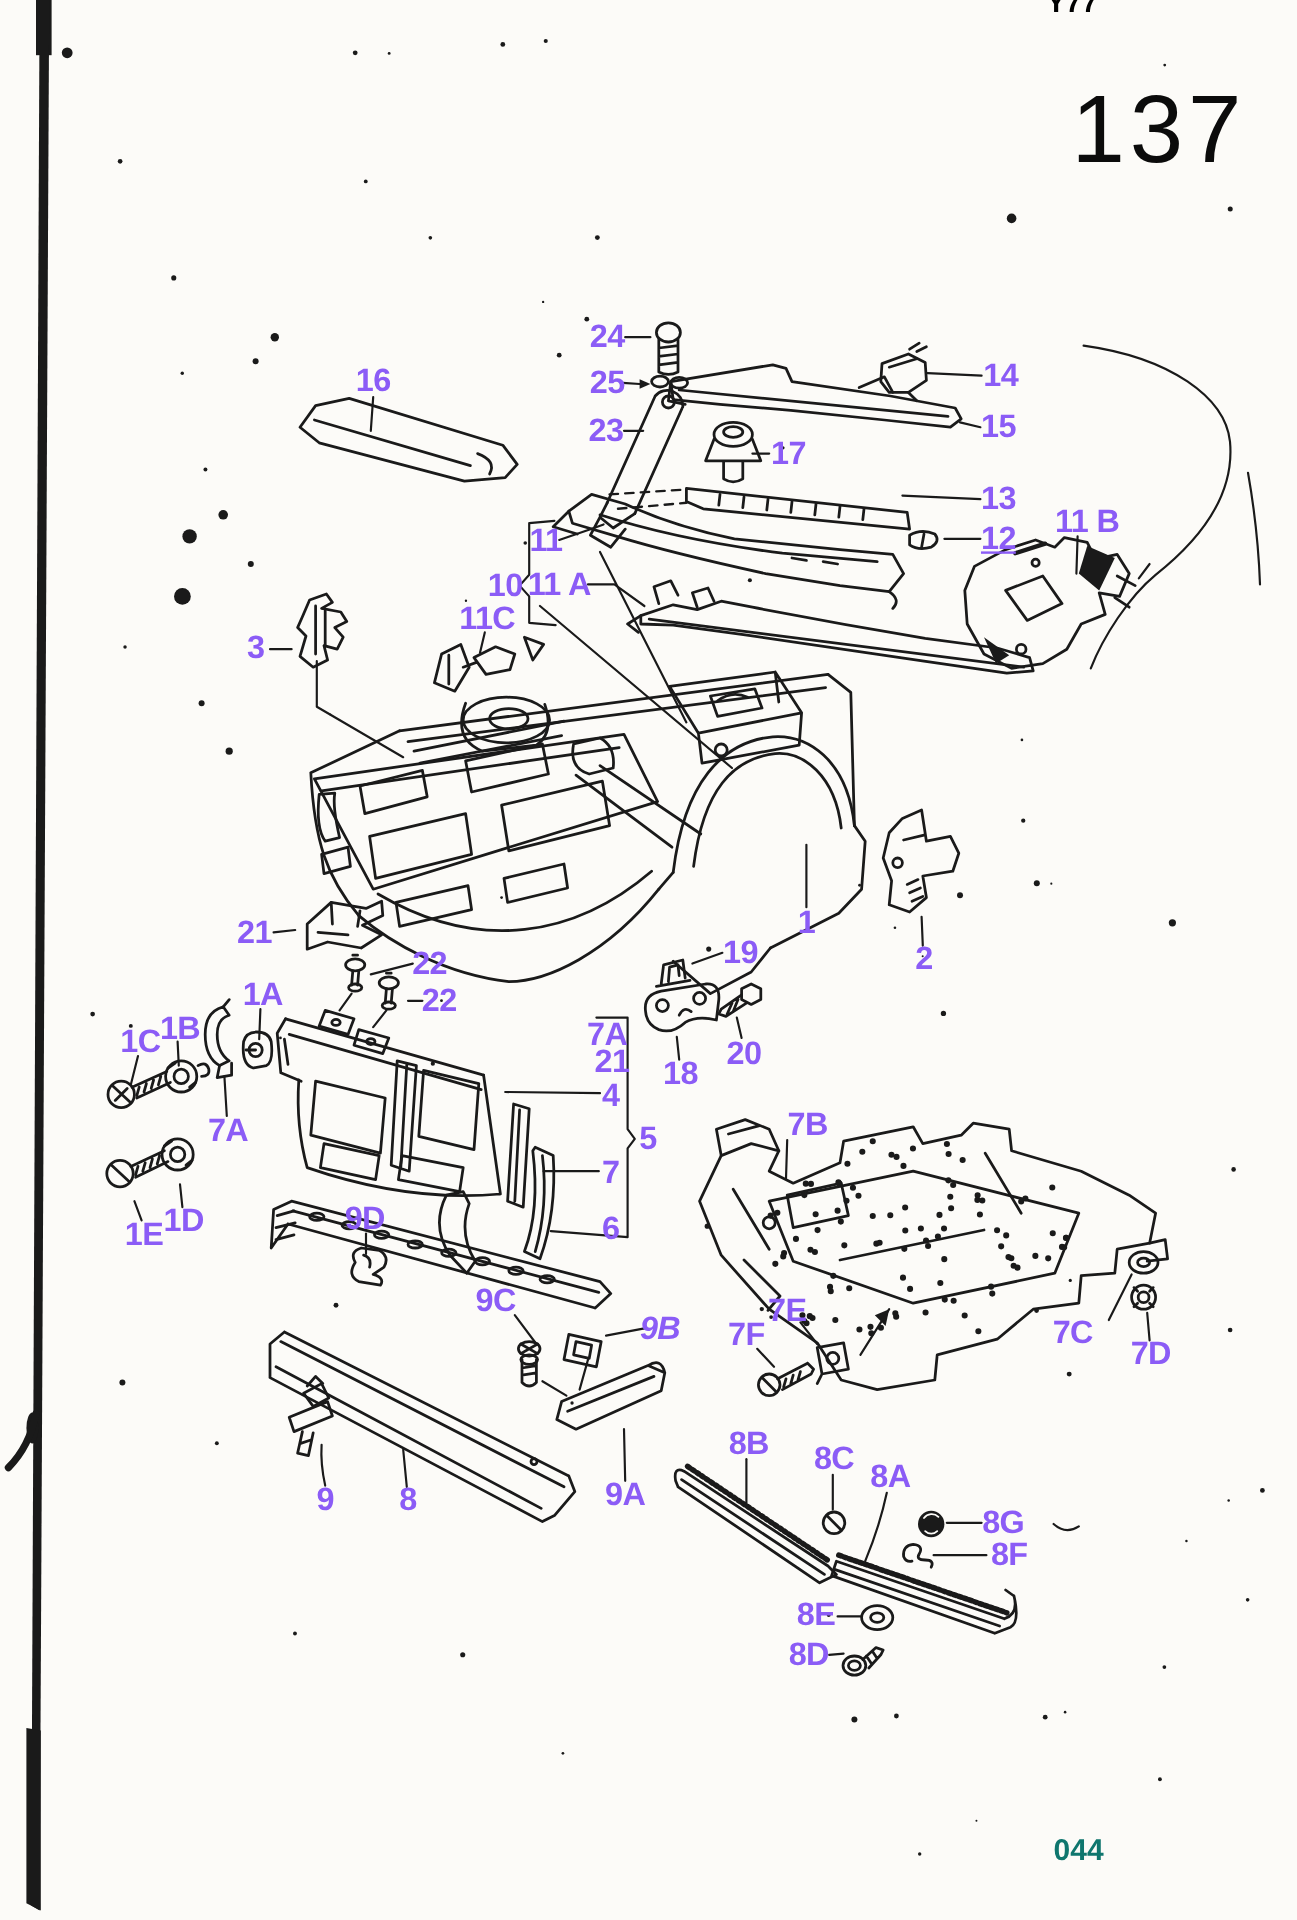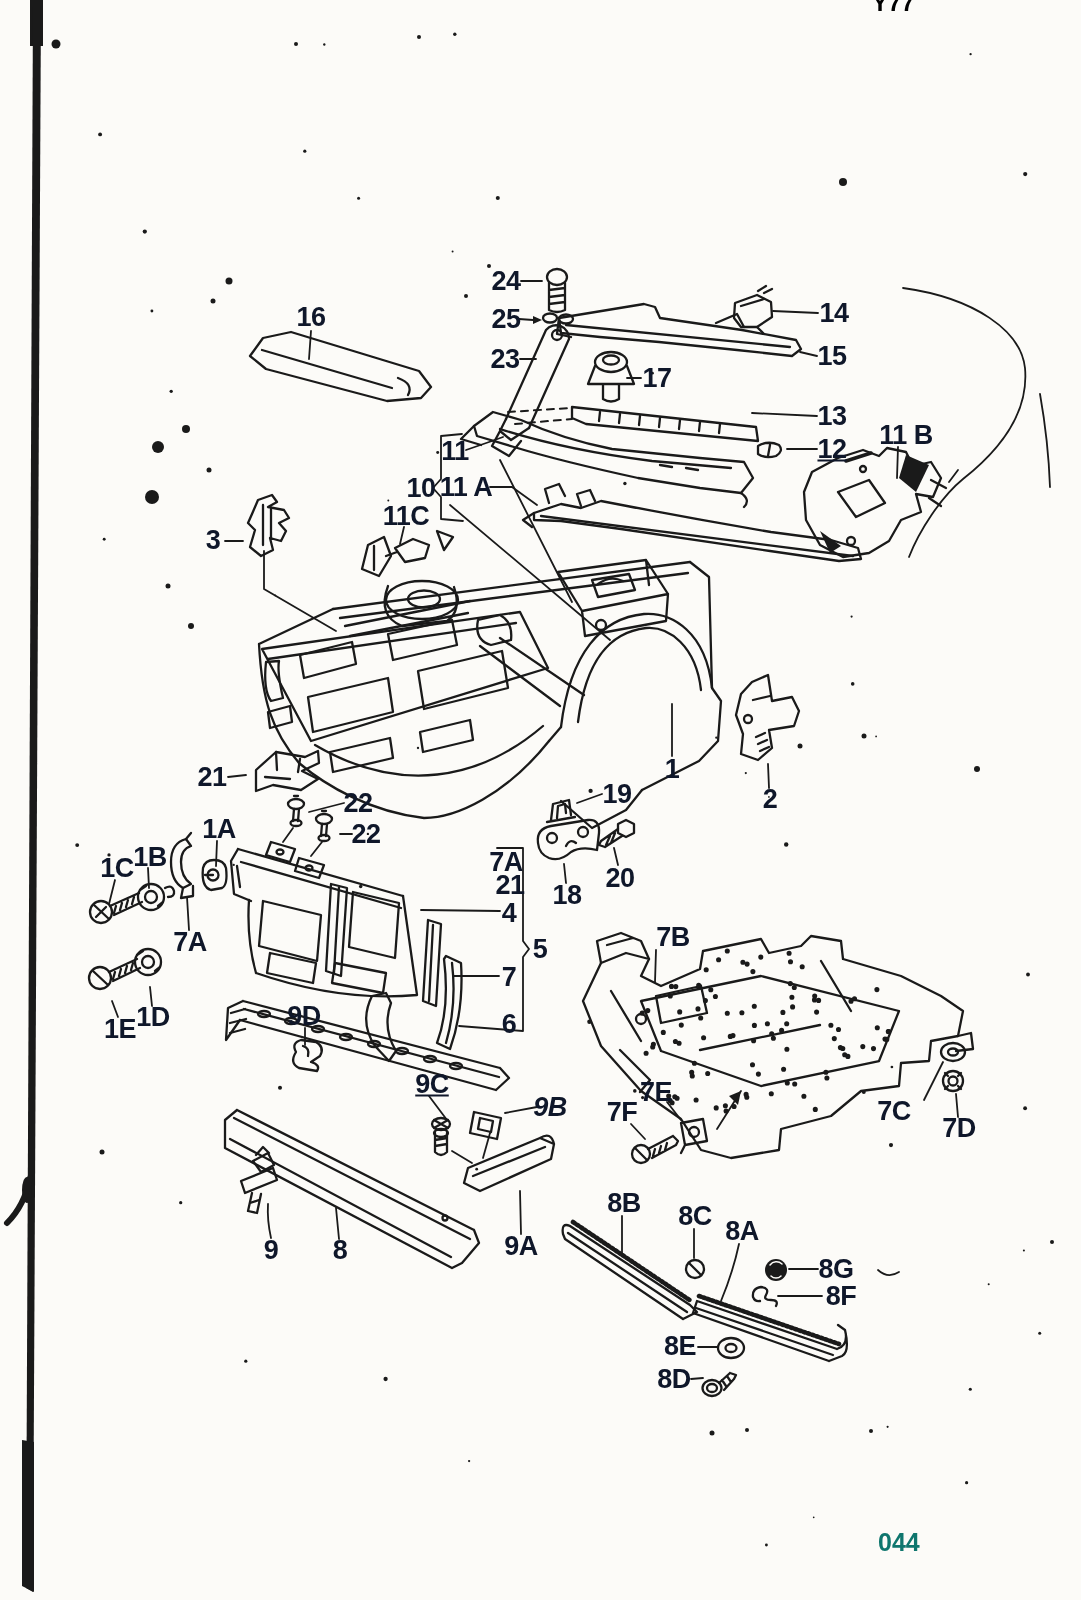--- a/index.html
+++ b/index.html
@@ -7,21 +7,21 @@
   .page{position:relative;width:1081px;height:1600px;background:var(--paper);
         font-family:"Liberation Sans",sans-serif;overflow:hidden;}
   .page svg{position:absolute;left:0;top:0;}
   .art{stroke:var(--ink);fill:none;stroke-width:2.3;stroke-linecap:round;stroke-linejoin:round;}
   .thin{stroke-width:1.8;}
   .thick{stroke-width:3.6;}
   .ink-fill{fill:var(--ink);stroke:none;}
   .knurl{stroke-width:4.6;stroke-dasharray:2 2.6;}
   .hidden-edge{stroke-dasharray:7 6;stroke-width:2;}
   .callout{position:absolute;transform:translate(-50%,-50%);font-weight:bold;font-size:27px;
-           color:#0f172a;letter-spacing:-0.5px;white-space:nowrap;line-height:1;}
+           color:#8b5cf6;letter-spacing:-0.5px;white-space:nowrap;line-height:1;}
   .page-number{position:absolute;left:893px;top:68px;font-size:80px;font-weight:400;
                color:#0b0b0b;letter-spacing:4px;line-height:1;}
   .plate-code{position:absolute;left:878px;top:1528px;font-size:25px;font-weight:bold;color:#0f766e;}
   .edge-mark{position:absolute;left:872px;top:-11px;font-size:24px;font-weight:bold;color:#000;}
 </style>
 </head>
 <body>
 
 <div class="page">
 
@@ -561,20 +561,21 @@
           <circle cx="716.3" cy="737.7" r="1.16"></circle>
           <circle cx="768.9" cy="796.9" r="0.85"></circle>
           <circle cx="891.0" cy="1145.1" r="2.07"></circle>
           <circle cx="786.2" cy="844.5" r="2.20"></circle>
           <circle cx="1028.0" cy="974.5" r="1.90"></circle>
           <circle cx="109.0" cy="854.9" r="1.66"></circle>
         </g>
   </g>
 </svg>
 
+<div class="page-number">137</div>
 <div class="plate-code">044</div>
 <div class="edge-mark">Y77</div>
 <div id="callout-layer">
       <div class="callout" style="left: 311px; top: 317px;">16</div>
       <div class="callout" style="left: 506px; top: 281px;">24</div>
       <div class="callout" style="left: 506px; top: 319px;">25</div>
       <div class="callout" style="left: 505px; top: 359px;">23</div>
       <div class="callout" style="left: 657px; top: 378px;">17</div>
       <div class="callout" style="left: 834px; top: 313px;">14</div>
       <div class="callout" style="left: 832px; top: 356px;">15</div>
@@ -600,21 +601,21 @@
       <div class="callout" style="left: 190px; top: 942px;">7A</div>
       <div class="callout" style="left: 153px; top: 1017px;">1D</div>
       <div class="callout" style="left: 120px; top: 1029px;">1E</div>
       <div class="callout" style="left: 506px; top: 862px;">7A</div>
       <div class="callout" style="left: 510px; top: 885px;">21</div>
       <div class="callout" style="left: 509px; top: 913px;">4</div>
       <div class="callout" style="left: 540px; top: 949px;">5</div>
       <div class="callout" style="left: 509px; top: 977px;">7</div>
       <div class="callout" style="left: 509px; top: 1024px;">6</div>
       <div class="callout" style="left: 304px; top: 1016px;">9D</div>
-      <div class="callout" style="left: 432px; top: 1084px; text-decoration: underline;">9C</div>
+      <div class="callout" style="left: 413px; top: 1084px;">9C</div>
       <div class="callout" style="left: 550px; top: 1107px; font-style: italic;">9B</div>
       <div class="callout" style="left: 657px; top: 937px; margin-left: 16px;">7B</div>
       <div class="callout" style="left: 656px; top: 1092px;">7E</div>
       <div class="callout" style="left: 622px; top: 1112px; text-align: center;">7F</div>
       <div class="callout" style="left: 879px; top: 1111px; margin-left: 15px;">7C</div>
       <div class="callout" style="left: 959px; top: 1128px;">7D</div>
       <div class="callout" style="left: 271px; top: 1250px;">9</div>
       <div class="callout" style="left: 340px; top: 1250px;">8</div>
       <div class="callout" style="left: 521px; top: 1246px;">9A</div>
       <div class="callout" style="left: 624px; top: 1203px;">8B</div>

